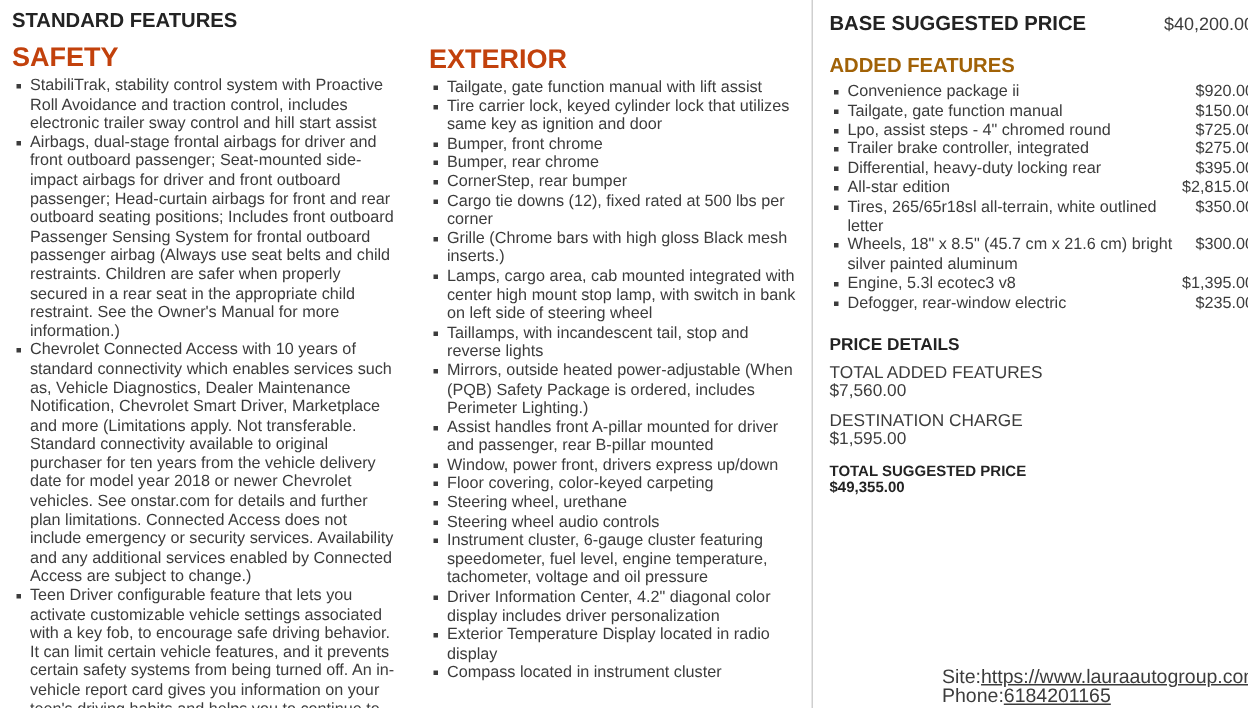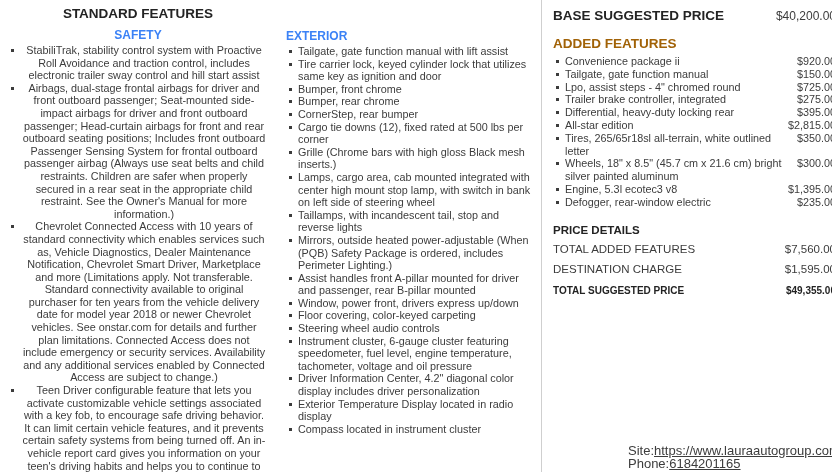--- a/index.html
+++ b/index.html
@@ -6,23 +6,23 @@
   html, body { margin: 0; padding: 0; }
   body {
     width: 832px; height: 472px; overflow: hidden; position: relative;
     background: #ffffff;
     font-family: "Liberation Sans", sans-serif;
     color: #3c3c3c;
   }
   .page { display: flex; width: 832px; height: 472px; }
 
   
-  .col-left { width: 274px; flex-shrink: 0; padding: 6px 6px 0 8px; text-align: center; }
+  .col-left { width: 274px; flex-shrink: 0; padding: 6px 6px 0 8px; }
   .title { font-size: 13.5px; font-weight: bold; color: #232323; margin: 0 0 7px 0; }
-  .sec { font-size: 12px; font-weight: bold; color: #3b82f6; margin: 0 0 2px 0; }
+  .sec { font-size: 18px; font-weight: bold; color: #c2410c; margin: 0 0 2px 0; }
   .feat-list { list-style: none; margin: 0; padding: 0; font-size: 10.8px; line-height: 12.6px; }
   .feat { position: relative; padding-left: 12px; }
   .feat::before { content: ""; position: absolute; left: 3px; top: 5px; width: 3px; height: 3px; background: #3c3c3c; }
 
   
   .col-mid { width: 267px; flex-shrink: 0; padding: 29px 8px 12px 12px; }
   .col-mid .sec.later { margin-top: 9px; }
 
   
   .divider { width: 1px; flex-shrink: 0; background: #cfcfcf; }
@@ -31,21 +31,21 @@
   .col-right { flex: 1; padding: 8px 0 0 11px; position: relative; }
   .base-row { display: flex; justify-content: space-between; align-items: center; }
   .base-label { font-size: 13.5px; font-weight: bold; color: #232323; }
   .base-value { font-size: 12px; margin-right: -4px; white-space: nowrap; }
   .added-title { font-size: 13.5px; font-weight: bold; color: #a16207; margin: 13px 0 4px 0; }
   .price-list { list-style: none; margin: 0; padding: 0; font-size: 10.8px; line-height: 12.8px; }
   .price-row { position: relative; padding-left: 12px; padding-right: 34px; }
   .price-row::before { content: ""; position: absolute; left: 3px; top: 5px; width: 3px; height: 3px; background: #3c3c3c; }
   .price-value { position: absolute; right: -4px; top: 0; white-space: nowrap; }
   .details-title { font-size: 11.5px; font-weight: bold; color: #232323; margin: 15px 0 7px 0; }
-  .detail-row { display: flex; justify-content: space-between; font-size: 11.5px; margin-bottom: 8px; }
+  .detail-row { display: flex; justify-content: space-between; font-size: 11.5px; margin-bottom: 8px; flex-direction: column; }
   .detail-row .dv { margin-right: -4px; white-space: nowrap; }
   .detail-row.total { font-size: 10px; font-weight: bold; color: #232323; margin-top: 10px; }
 
   
   .footer { position: absolute; left: 86px; bottom: 2px; font-size: 13px; line-height: 12.5px; color: #3c3c3c; white-space: nowrap; }
   .footer .link { text-decoration: underline; color: #3c3c3c; cursor: pointer; }
 </style>
 </head>
 <body>
 
@@ -74,20 +74,21 @@
       <li class="feat">Cargo tie downs (12), fixed rated at 500 lbs per corner</li>
       <li class="feat">Grille (Chrome bars with high gloss Black mesh inserts.)</li>
       <li class="feat">Lamps, cargo area, cab mounted integrated with center high mount stop lamp, with switch in bank on left side of steering wheel</li>
       <li class="feat">Taillamps, with incandescent tail, stop and reverse lights</li>
       <li class="feat">Mirrors, outside heated power-adjustable (When (PQB) Safety Package is ordered, includes Perimeter Lighting.)</li>
     </ul>
     <ul class="feat-list">
       <li class="feat">Assist handles front A-pillar mounted for driver and passenger, rear B-pillar mounted</li>
       <li class="feat">Window, power front, drivers express up/down</li>
       <li class="feat">Floor covering, color-keyed carpeting</li>
+      <li class="feat">Steering wheel, urethane</li>
       <li class="feat">Steering wheel audio controls</li>
       <li class="feat">Instrument cluster, 6-gauge cluster featuring speedometer, fuel level, engine temperature, tachometer, voltage and oil pressure</li>
       <li class="feat">Driver Information Center, 4.2" diagonal color display includes driver personalization</li>
       <li class="feat">Exterior Temperature Display located in radio display</li>
       <li class="feat">Compass located in instrument cluster</li>
 
     </ul>
 
   </div>
 

